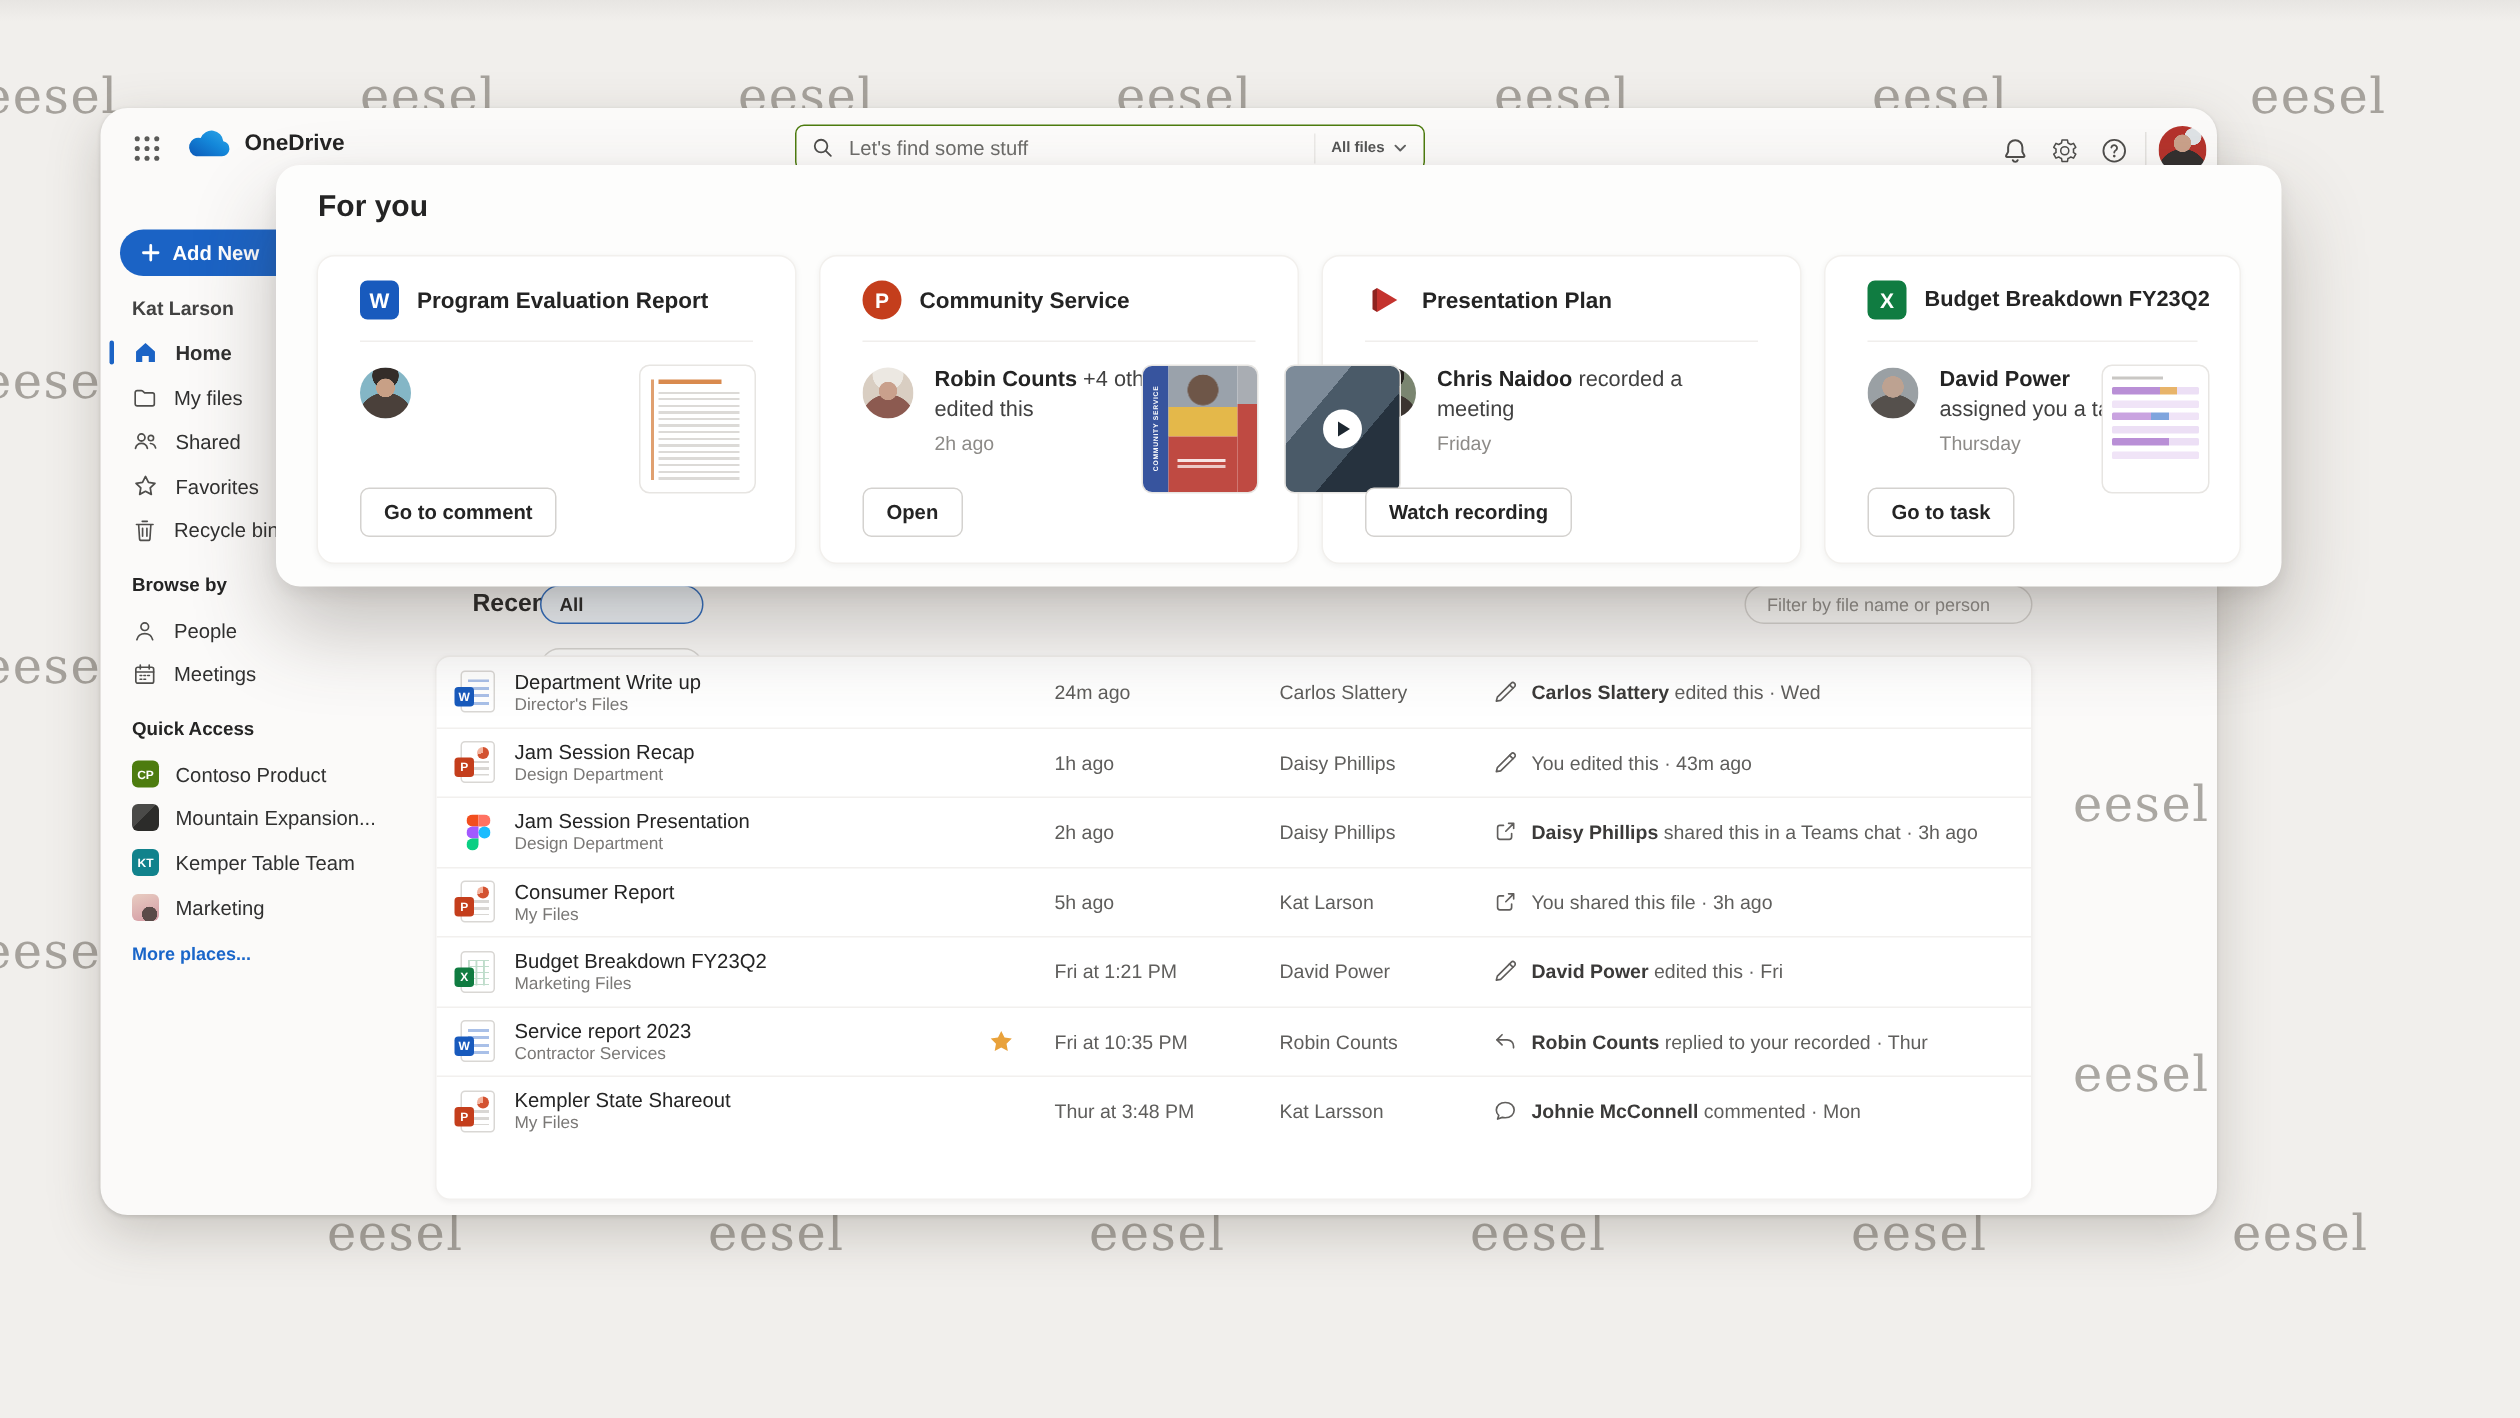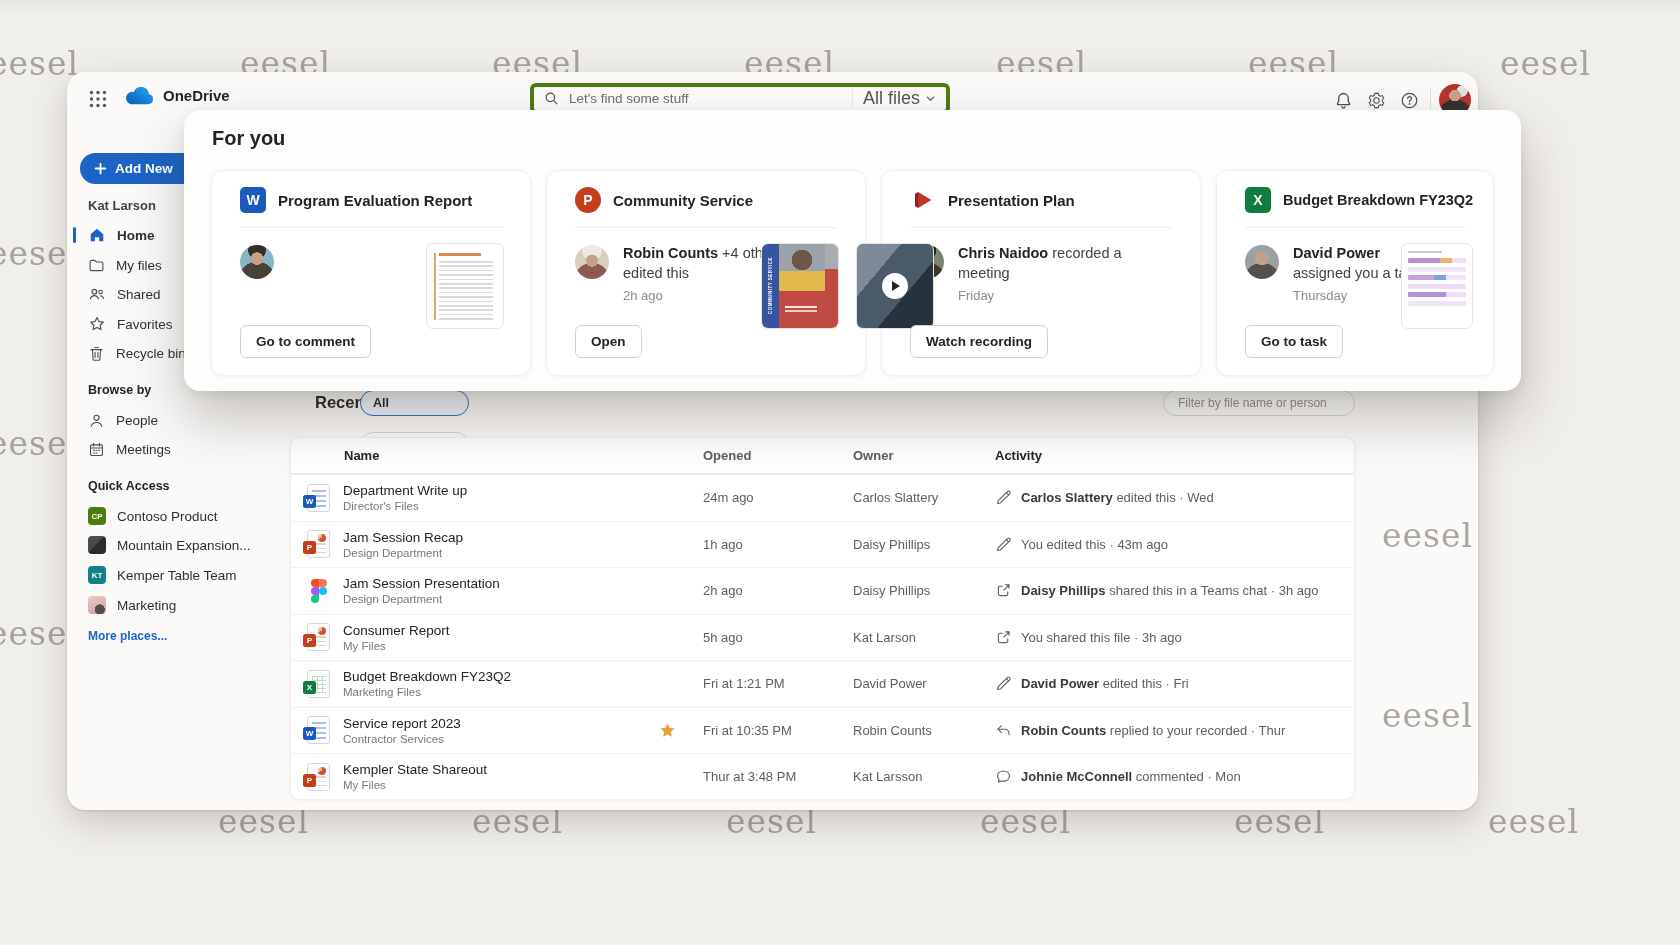--- a/index.html
+++ b/index.html
@@ -15,24 +15,24 @@
   
   .window{position:absolute;left:67px;top:72px;width:1411px;height:738px;background:#fbfaf9;
           border-radius:18px;box-shadow:0 12px 34px rgba(85,75,65,.25),0 1px 3px rgba(0,0,0,.12);
           z-index:1;overflow:hidden;}
 
   
   .waffle{position:absolute;left:20px;top:16px;width:22px;height:22px;display:flex;align-items:center;justify-content:center;cursor:pointer;}
   .brand{position:absolute;left:56px;top:12px;display:flex;align-items:center;gap:8px;}
   .brand-name{font-size:15px;font-weight:bold;color:#242424;}
   .searchbar{position:absolute;left:463px;top:11px;width:420px;height:31px;background:#fdfcfb;
-             border:4px solid #4d7c0f;border-radius:6px;display:flex;align-items:center;padding:0 10px;}
+             border:1px solid #4d7c0f;border-radius:6px;display:flex;align-items:center;padding:0 10px;}
   .searchbar input{flex:1;border:none;outline:none;background:transparent;font:13.5px "Liberation Sans",sans-serif;color:#242424;margin-left:8px;}
   .searchbar input::placeholder{color:#6d6c6a;}
-  .scope{display:flex;align-items:center;gap:5px;font-size:18px;color:#555;cursor:pointer;padding-left:10px;border-left:1px solid #eceae8;height:20px;}
+  .scope{display:flex;align-items:center;gap:5px;font-size:10px;color:#555;cursor:pointer;padding-left:10px;border-left:1px solid #eceae8;height:20px;font-weight:bold;}
   .hicon{position:absolute;top:18px;width:20px;height:20px;display:flex;align-items:center;justify-content:center;cursor:pointer;}
   .hdivider{position:absolute;left:1363px;top:16px;width:1px;height:24px;background:#e4e2df;}
   .avatar-top{position:absolute;left:1372px;top:12px;width:32px;height:32px;border-radius:50%;cursor:pointer;
       background:radial-gradient(circle at 50% 36%,#caa18b 0 22%,transparent 23%),
                  radial-gradient(circle at 50% 100%,#33302f 0 46%,transparent 47%),
                  radial-gradient(circle at 72% 22%,#dfe3e6 0 16%,transparent 17%),#b5332c;}
 
   
   .addnew{position:absolute;left:13px;top:81px;width:150px;height:31px;background:#1b63c5;color:#fff;
           border:none;border-radius:16px;display:flex;align-items:center;gap:8px;padding:0 14px;
@@ -329,27 +329,20 @@
       <div class="pill">
         <span class="pdf-tile"></span>
         <span>PDF</span>
       </div>
     </div>
     <div class="filterbox">
       <input type="text" placeholder="Filter by file name or person" style="">
     </div>
 
     <div class="tcard">
-      <div class="thead">
-        <div class="c-name">Name</div>
-        <div></div>
-        <div class="c-opened">Opened</div>
-        <div class="c-owner">Owner</div>
-        <div>Activity</div>
-      </div>
 
       <div class="trow">
         <div class="name-cell">
           <span class="fileicon fi-word">
               <span class="fi-lines"></span>
               <span class="badge" style="background:#185abd">W</span>
             </span>
           <span>
               <div class="fname">Department Write up</div>
                 <div class="floc">Director's Files</div>

